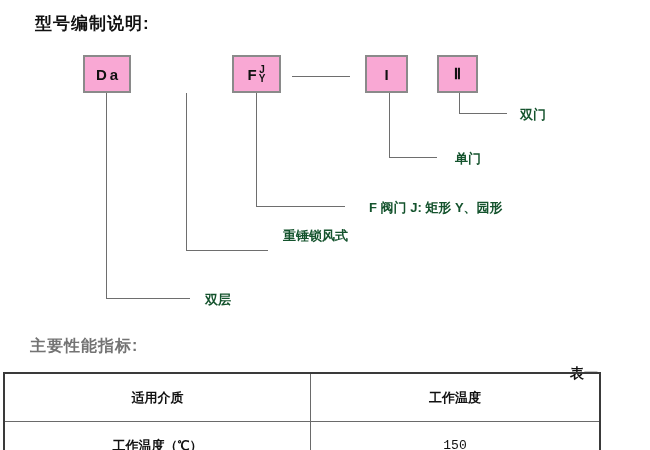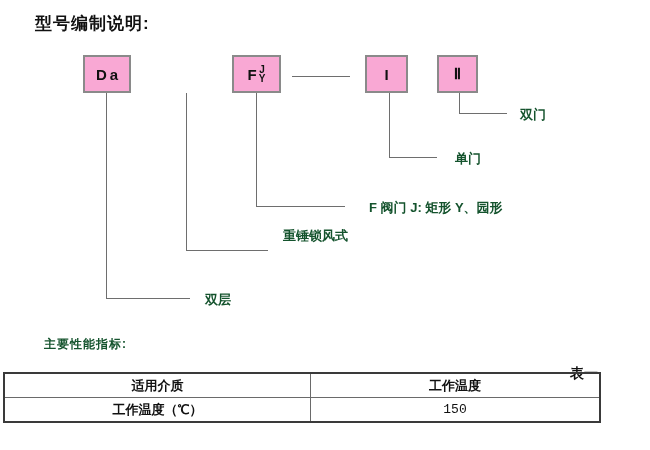--- a/index.html
+++ b/index.html
@@ -41,28 +41,28 @@
   #h-sz{left:186px;top:250px;width:82px;}
   #h-da{left:106px;top:298px;width:84px;}
 
   .callout{position:absolute;font-size:13px;font-weight:bold;white-space:nowrap;color:#14532d;}
   #lbl-ii{left:520px;top:106px;}
   #lbl-i {left:455px;top:150px;}
   #lbl-f {left:338px;top:199px;margin-left:31px;}
   #lbl-sz{left:283px;top:227px;}
   #lbl-da{left:205px;top:291px;}
 
-  .perf-heading{position:absolute;left:44px;top:336px;font-size:12px;font-weight:bold;
-                letter-spacing:1px;color:#14532d;}
+  .perf-heading{position:absolute;left:30px;top:336px;font-size:16px;font-weight:bold;
+                letter-spacing:1px;color:#737373;}
   .table-tag{position:absolute;left:570px;top:353px;font-size:14px;font-weight:bold;color:#111;margin-top:12px;}
 
   table.perf{position:absolute;left:3px;top:372px;width:598px;border-collapse:collapse;
              border:2px solid #3a3a3a;table-layout:fixed;}
   table.perf td{border:1px solid #6a6a6a;height:23px;text-align:center;vertical-align:middle;
-                font-size:13px;font-weight:bold;color:#111;padding:0 4px;}
+                font-size:13px;font-weight:bold;color:#111;padding:12px 4px;}
   table.perf td.c1{width:297px;}
   table.perf td.num{font-family:Liberation Mono, monospace;font-weight:normal;
                     font-size:13px;}
 </style>
 </head>
 <body>
 
 <div id="page">
 
   <div class="doc-title">型号编制说明:</div>

